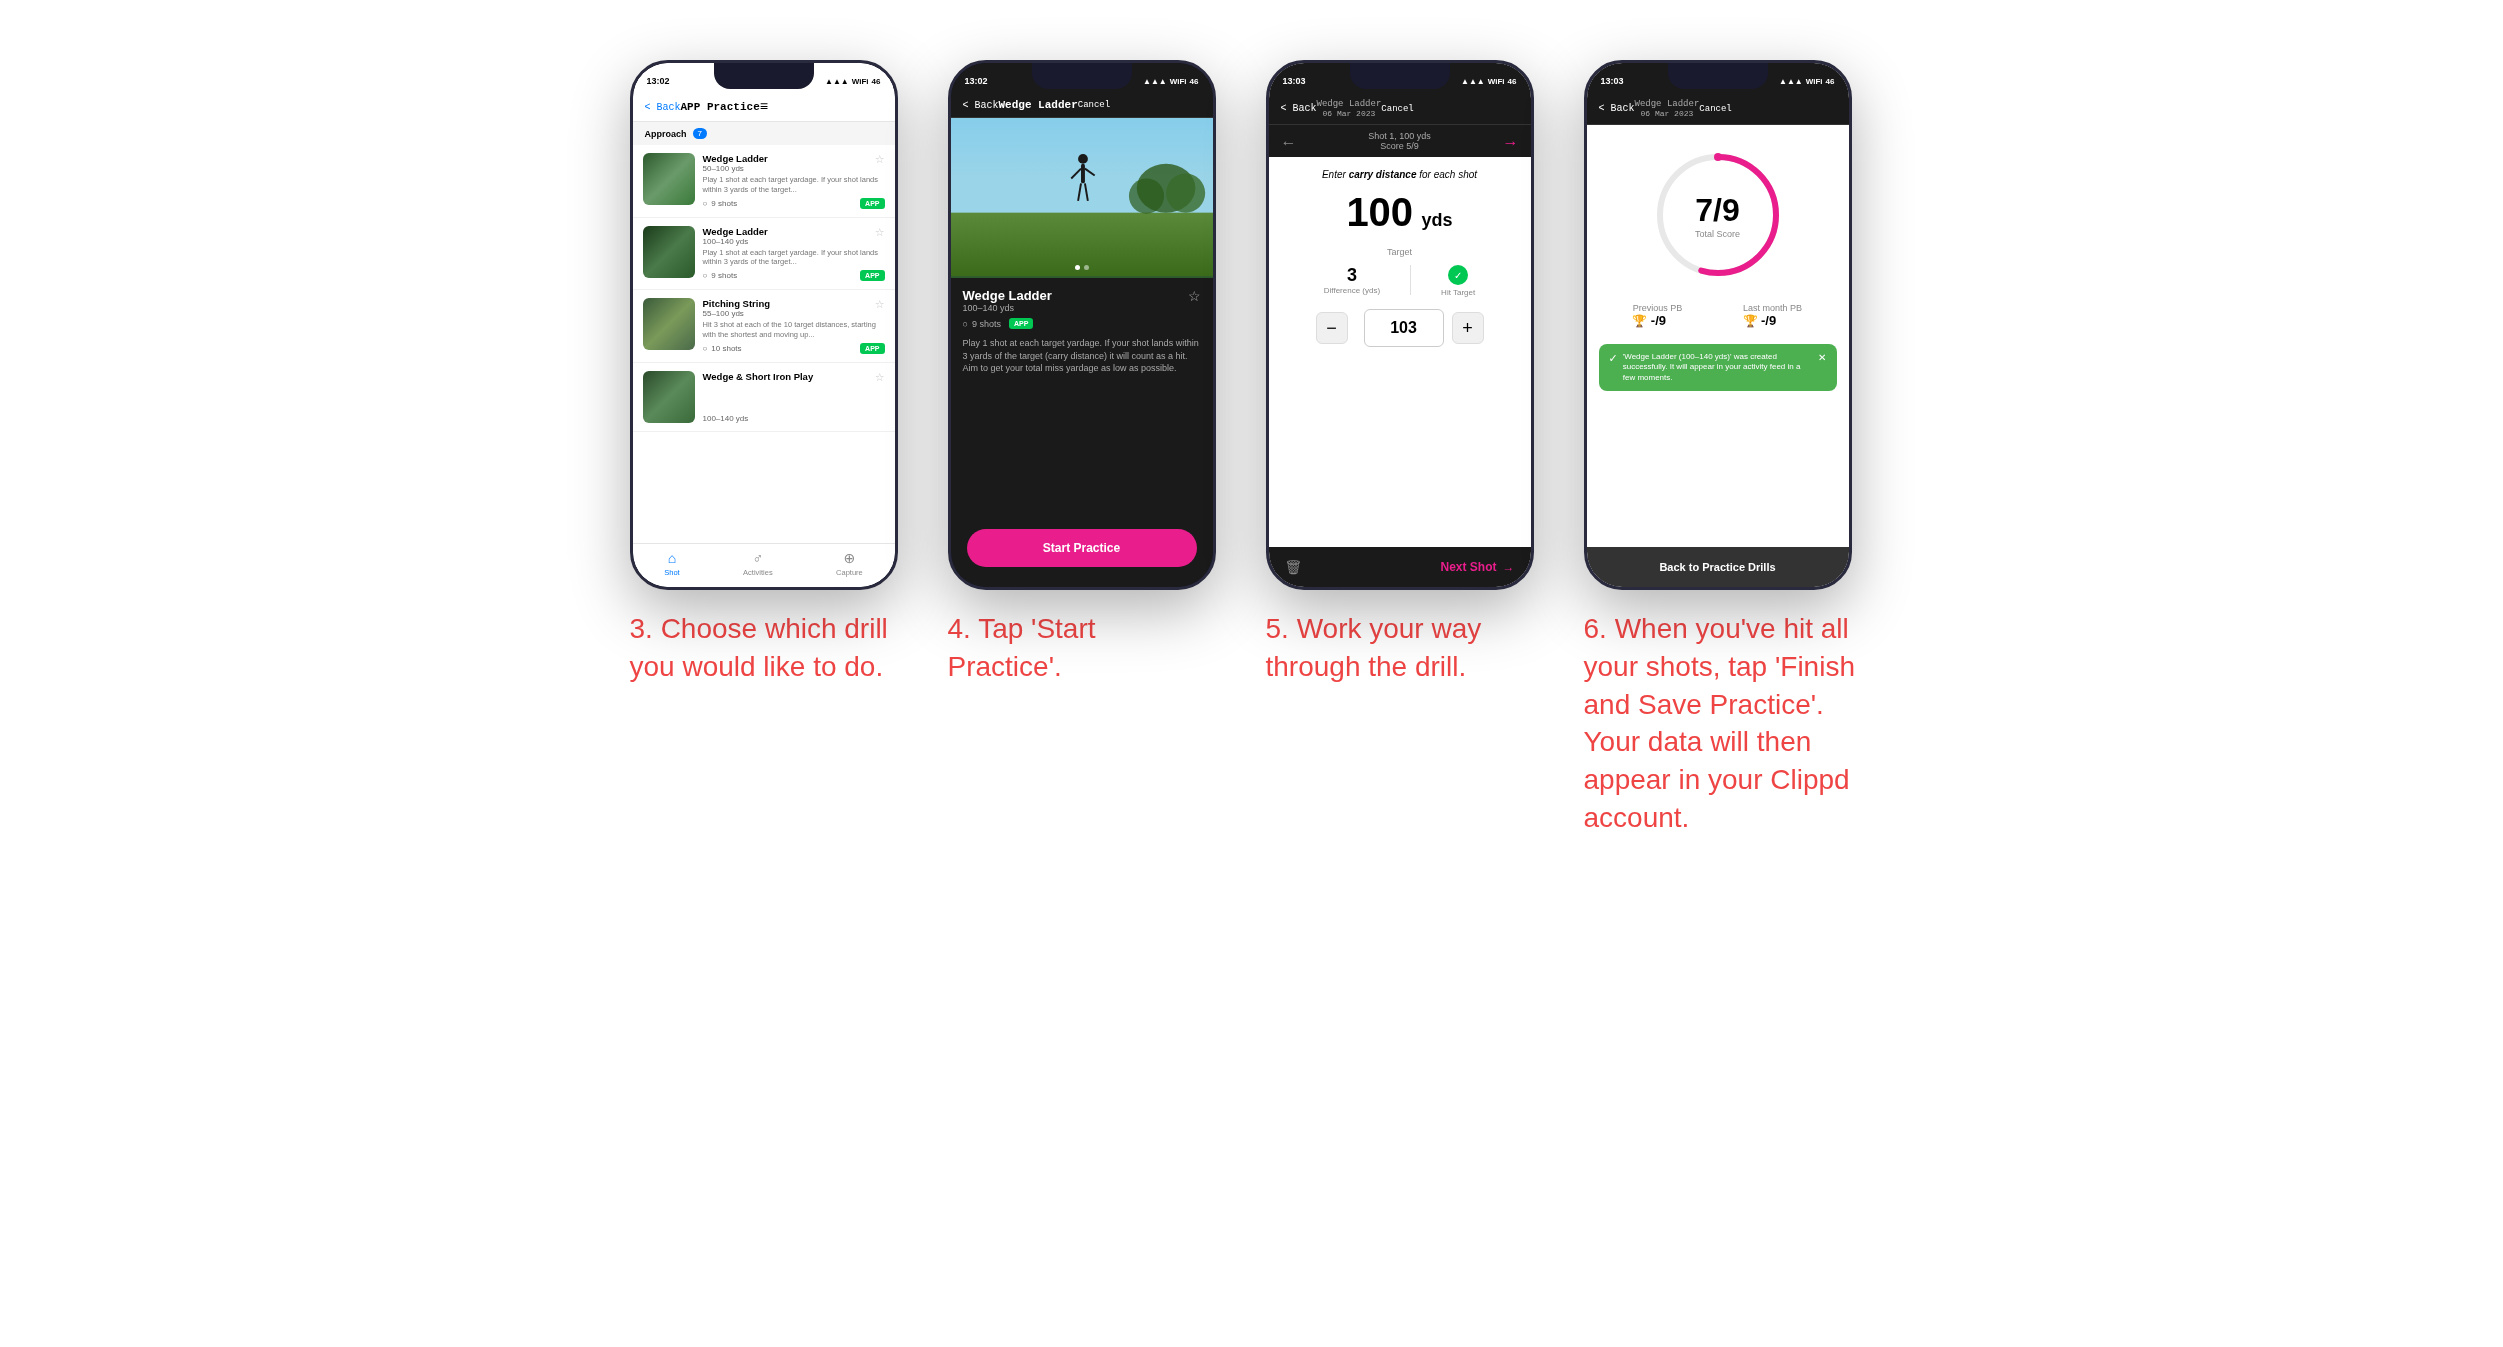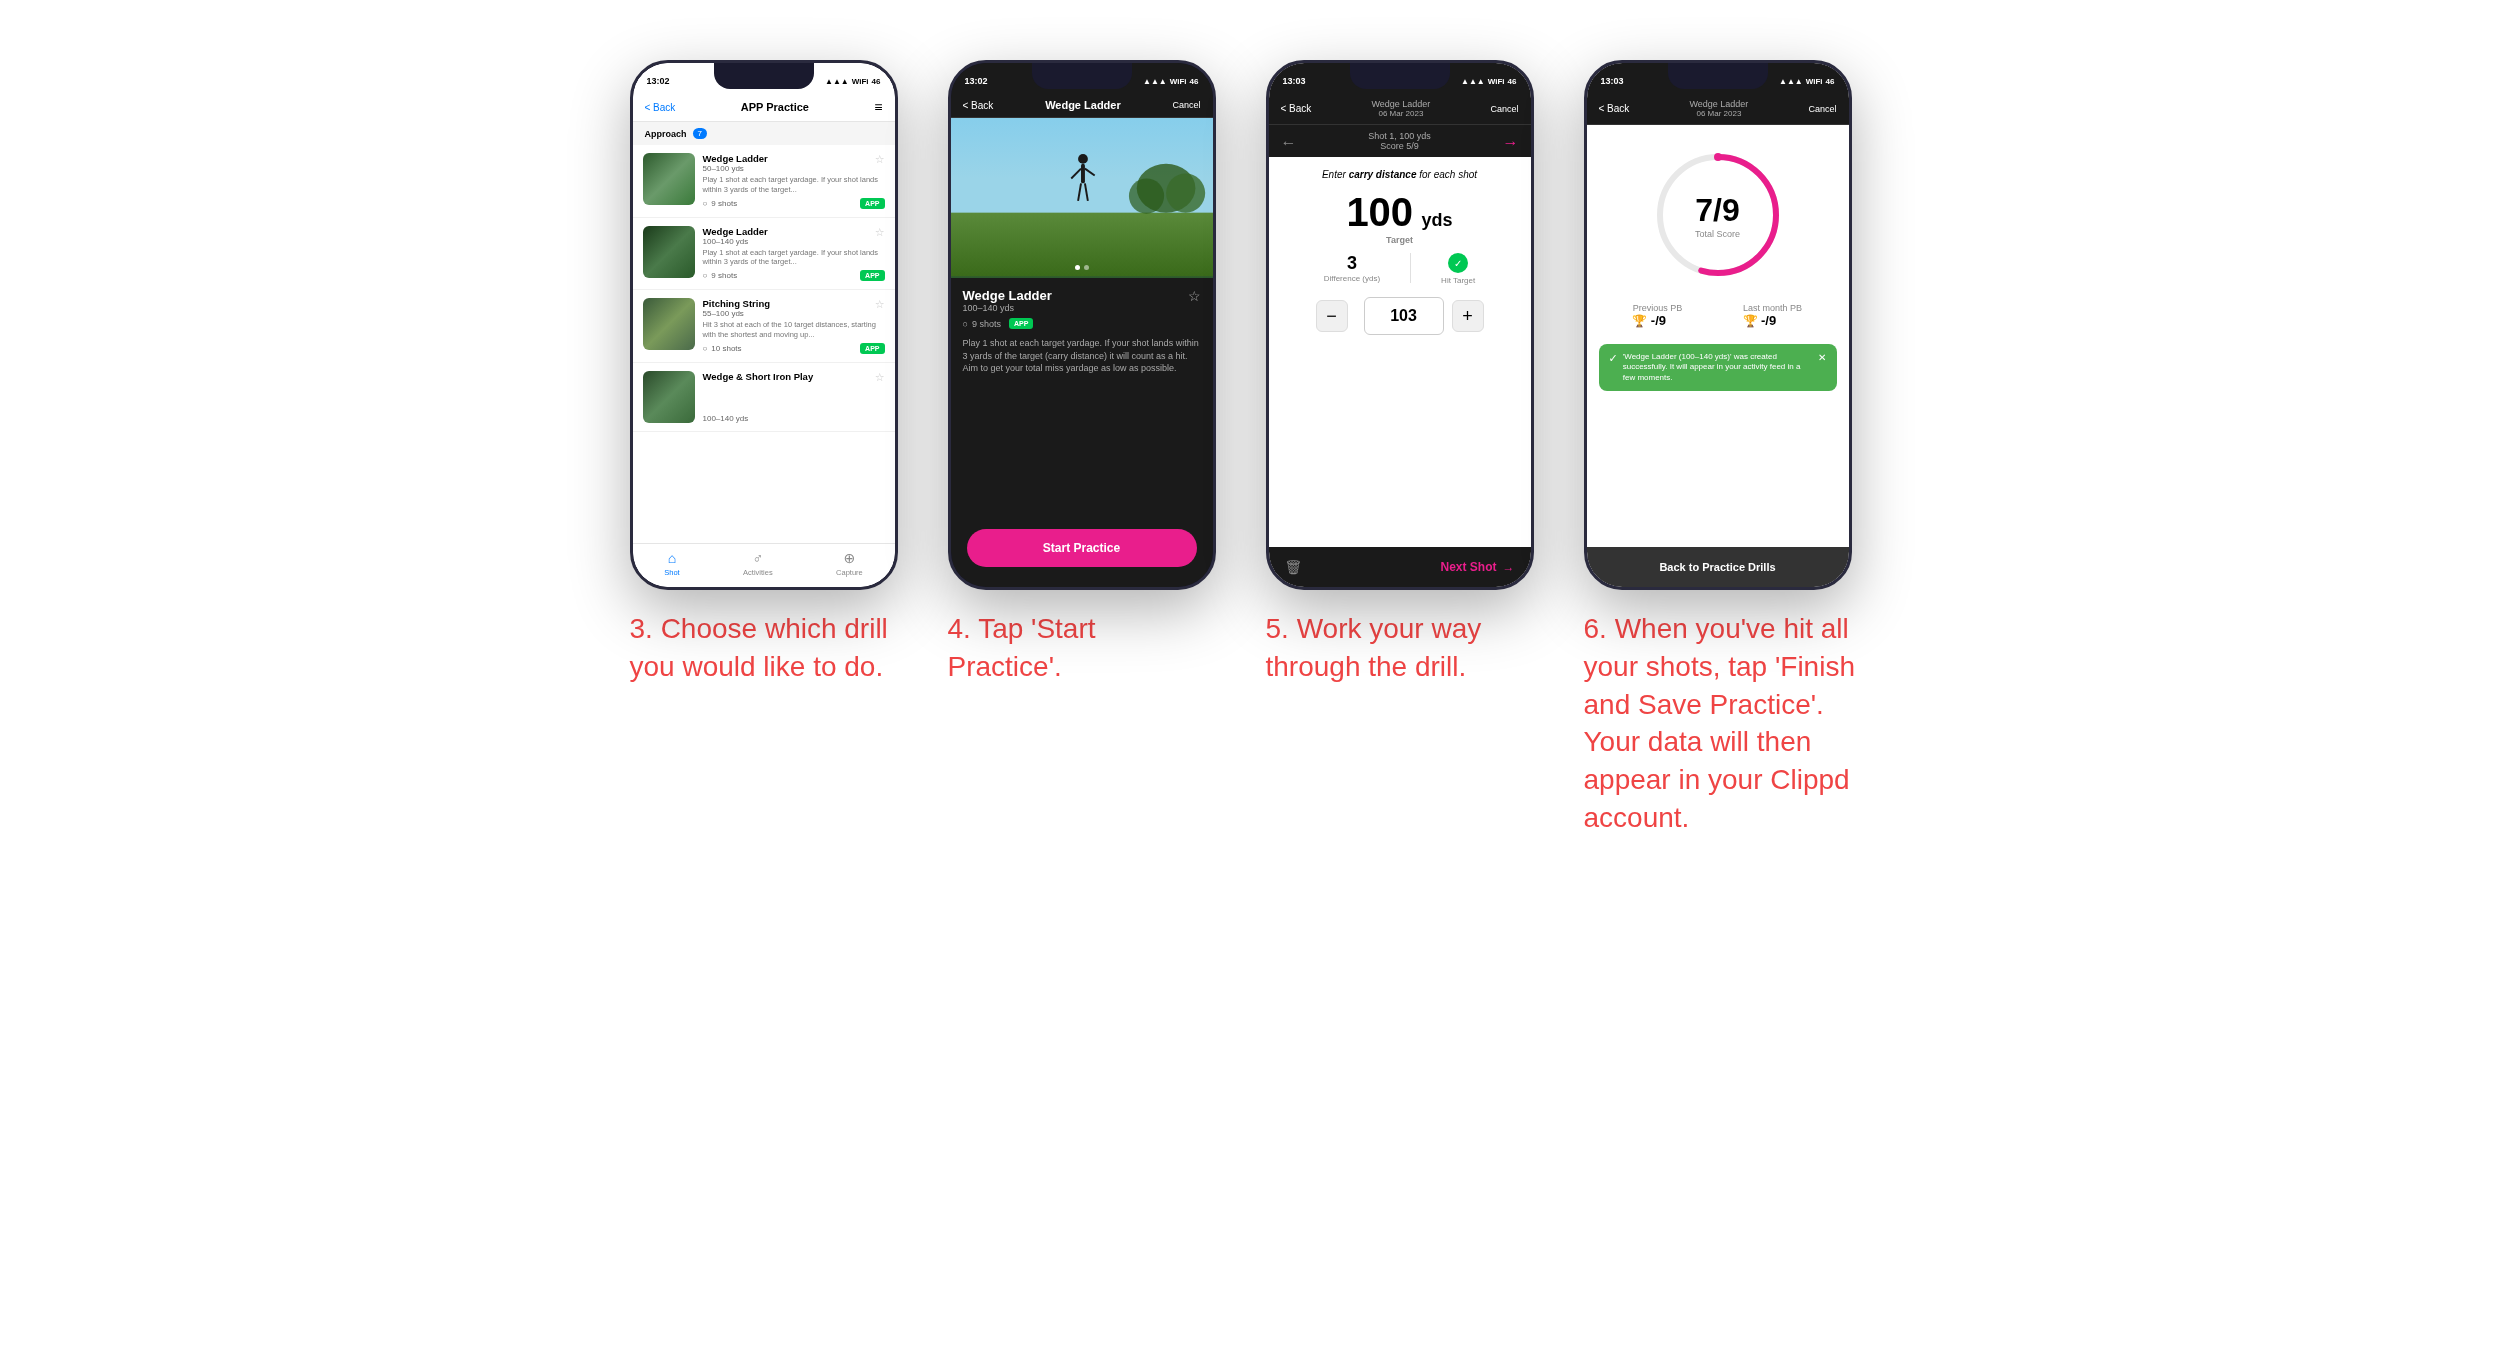--- a/index.html
+++ b/index.html
@@ -74,24 +74,25 @@
       display: flex;
       gap: 3px;
       align-items: center;
       font-size: 8px;
     }
 
     
     .nav-bar {
       display: flex;
       align-items: center;
-      justify-content: space-between;
+      justify-content: flex-start;
       padding: 6px 12px;
       background: #fff;
       border-bottom: 1px solid #e5e5e5;
+      font-family: Liberation Mono, monospace;
     }
     .nav-bar.dark {
       background: #1a1a1a;
       border-bottom: 1px solid #333;
     }
     .nav-back {
       display: flex;
       align-items: center;
       color: #007AFF;
       font-size: 10px;
@@ -375,22 +376,21 @@
     }
     .target-unit {
       font-size: 18px;
       font-weight: 600;
       color: #000;
       margin-left: 4px;
     }
     .target-label {
       font-size: 9px;
       color: #888;
-      margin-top: 0;
-      font-weight: bold;
+      margin-top: 12px;
     }
     .stats-row {
       display: flex;
       justify-content: center;
       gap: 30px;
       margin: 8px 0;
     }
     .stat-item {
       text-align: center;
     }

